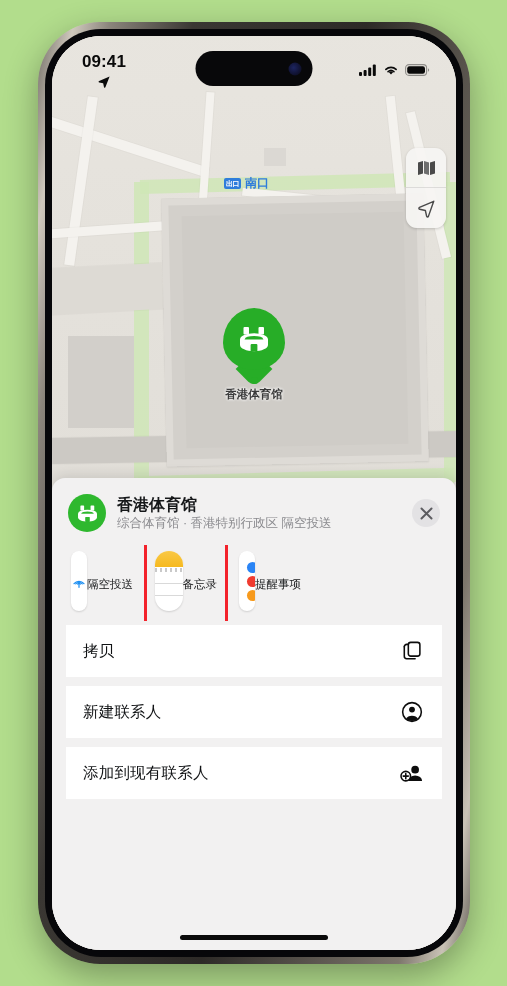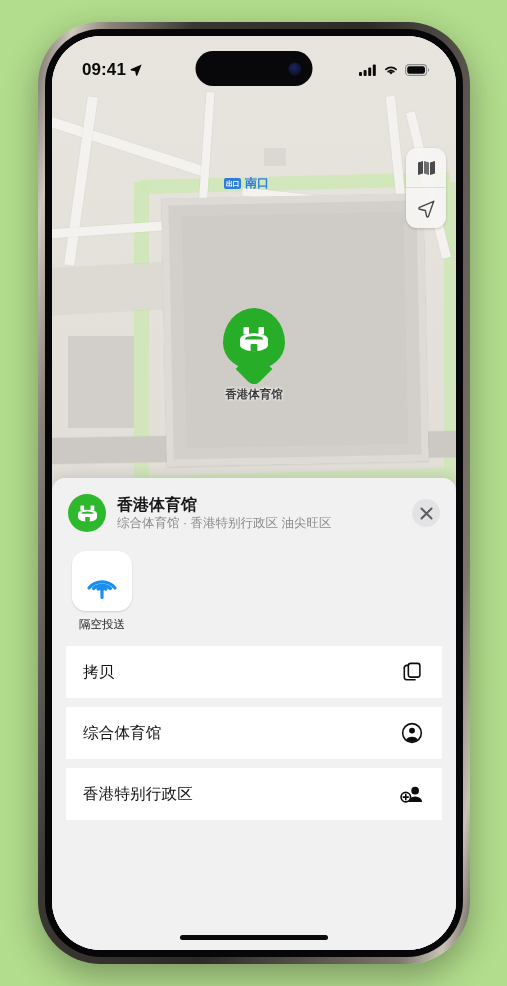--- a/index.html
+++ b/index.html
@@ -76,21 +76,21 @@
 
   
   #status-bar {
     position: absolute; top: 0; left: 0; right: 0; height: 54px;
     display: flex; align-items: center; justify-content: space-between;
     padding: 14px 26px 0 30px; z-index: 30;
     color: #0a0a0a;
   }
   #status-time {
     font-size: 17px; font-weight: 700; letter-spacing: .1px;
-    display: flex; align-items: center; gap: 3px;
+    display: flex; align-items: center; gap: 3px; flex-direction: column;
   }
   #status-right { display: flex; align-items: center; gap: 6px; }
   #dynamic-island {
     position: absolute; left: 50%; transform: translateX(-50%);
     top: 15px; width: 117px; height: 35px; border-radius: 20px;
     background: #08080a; z-index: 31;
   }
   #front-camera {
     position: absolute; right: 11px; top: 50%; transform: translateY(-50%);
     width: 13px; height: 13px; border-radius: 50%;
@@ -166,21 +166,21 @@
     background: #e3e2e4; display: flex; align-items: center; justify-content: center;
     flex: 0 0 28px; border: none; cursor: pointer;
   }
 
   
   #app-row {
     display: flex; gap: 22px; padding: 6px 16px 10px 19px;
     overflow: hidden; align-items: flex-start;
   }
   .app-item {
-    display: flex; flex-direction: column; align-items: center;
+    display: flex; flex-direction: row; align-items: center;
     width: 62px; flex: 0 0 62px; cursor: pointer;
   }
   .app-icon {
     width: 60px; height: 60px; border-radius: 14px; overflow: hidden;
     box-shadow: 0 1px 2px rgba(0,0,0,.14);
     display: flex; align-items: center; justify-content: center;
     background: #fff;
   }
   .app-label {
     margin-top: 6px; font-size: 11.5px; color: #18191b;
@@ -342,21 +342,21 @@
               <rect x="6.5" y="2" width="5.5" height="7.5" rx="1" fill="#fff"></rect>
               <rect x="21.5" y="2" width="5.5" height="7.5" rx="1" fill="#fff"></rect>
               <ellipse cx="17" cy="14.5" rx="14" ry="6.2" fill="#fff"></ellipse>
               <ellipse cx="17" cy="14.2" rx="9.2" ry="3.3" fill="#2eb82e"></ellipse>
               <path d="M3 14.5 v5.5 c0 3.4 6.3 6.2 14 6.2 s14-2.8 14-6.2 v-5.5 z" fill="#fff"></path>
               <rect x="13.6" y="19" width="6.8" height="7.4" rx="1" fill="#2eb82e"></rect>
             </svg>
           </div>
           <div id="place-text">
             <div id="place-title">香港体育馆</div>
-            <div id="place-subtitle">综合体育馆 · 香港特别行政区 油尖旺区</div>
+            <div id="place-subtitle">综合体育馆 · 香港特别行政区 隔空投送</div>
           </div>
           <button id="close-button">
             <svg width="13" height="13" viewBox="0 0 14 14">
               <path d="M1.6 1.6 L12.4 12.4 M12.4 1.6 L1.6 12.4" stroke="#5c5c60" stroke-width="2.1" stroke-linecap="round"></path>
             </svg>
           </button>
         </div>
 
         <div id="app-row">
 
@@ -368,54 +368,72 @@
                 <path d="M17 29 a8 8 0 0 1 8 0" fill="none" stroke="#1b8ef2" stroke-width="3.2" stroke-linecap="round"></path>
                 <circle cx="21" cy="28.5" r="2.6" fill="#1b8ef2"></circle>
                 <path d="M21 31.5 v6" stroke="#1b8ef2" stroke-width="3.2" stroke-linecap="round"></path>
               </svg>
             </div>
             <div class="app-label">隔空投送</div>
           </div>
 
 
 
-
+          <div class="app-item" id="app-item-notes">
+            <div id="notes-highlight"></div>
+            <div class="app-icon" id="icon-notes">
+              <div id="notes-top"></div>
+              <div id="notes-perf"></div>
+              <div class="notes-rule"></div>
+              <div class="notes-rule"></div>
+            </div>
+            <div class="app-label">备忘录</div>
+          </div>
+
+          <div class="app-item">
+            <div class="app-icon" id="icon-reminders">
+              <span class="rem-dot" style="background:#2a84f5"></span>
+              <span class="rem-dot" style="background:#f03b30"></span>
+              <span class="rem-dot" style="background:#f79a1d"></span>
+            </div>
+            <div class="app-label">提醒事项</div>
+          </div>
         </div>
 
         <div id="action-list">
 
           <div class="action-group">
             <div class="action-row">
               <span class="action-label">拷贝</span>
               <span class="action-icon">
                 <svg width="22" height="22" viewBox="0 0 24 24">
                   <rect x="8" y="2.6" width="12.6" height="15" rx="2.6" fill="none" stroke="#0d0d0d" stroke-width="1.7"></rect>
                   <path d="M15.4 20.4 H6.2 A2.6 2.6 0 0 1 3.6 17.8 V7.4" fill="none" stroke="#0d0d0d" stroke-width="1.7" stroke-linecap="round"></path>
                   <path d="M3.6 7.4 A2.6 2.6 0 0 1 6.2 4.8 H8" fill="none" stroke="#0d0d0d" stroke-width="1.7" stroke-linecap="round"></path>
                 </svg>
               </span>
             </div>
           </div>
 
           <div class="action-group">
             <div class="action-row">
-              <span class="action-label">综合体育馆</span>
+              <span class="action-label">新建联系人</span>
               <span class="action-icon">
                 <svg width="22" height="22" viewBox="0 0 24 24">
                   <circle cx="12" cy="12" r="10.2" fill="none" stroke="#0d0d0d" stroke-width="1.7"></circle>
                   <circle cx="12" cy="9.4" r="3.2" fill="#0d0d0d"></circle>
                   <path d="M5.6 19.6 a6.8 5.4 0 0 1 12.8 0 A10 10 0 0 1 5.6 19.6 Z" fill="#0d0d0d"></path>
                 </svg>
               </span>
             </div>
           </div>
 
           <div class="action-group">
             <div class="action-row">
-              <span class="action-label">香港特别行政区</span>
+              <span class="action-label">添加到现有联系人</span>
               <span class="action-icon">
                 <svg width="24" height="22" viewBox="0 0 26 24">
                   <circle cx="16.4" cy="8.4" r="4.2" fill="#0d0d0d"></circle>
                   <path d="M8.8 20.6 a7.6 6 0 0 1 15.2 0 Z" fill="#0d0d0d"></path>
                   <circle cx="6.2" cy="15.4" r="5.2" fill="#fff" stroke="#0d0d0d" stroke-width="1.7"></circle>
                   <path d="M6.2 12.6 v5.6 M3.4 15.4 h5.6" stroke="#0d0d0d" stroke-width="1.7" stroke-linecap="round"></path>
                 </svg>
               </span>
             </div>
           </div>

